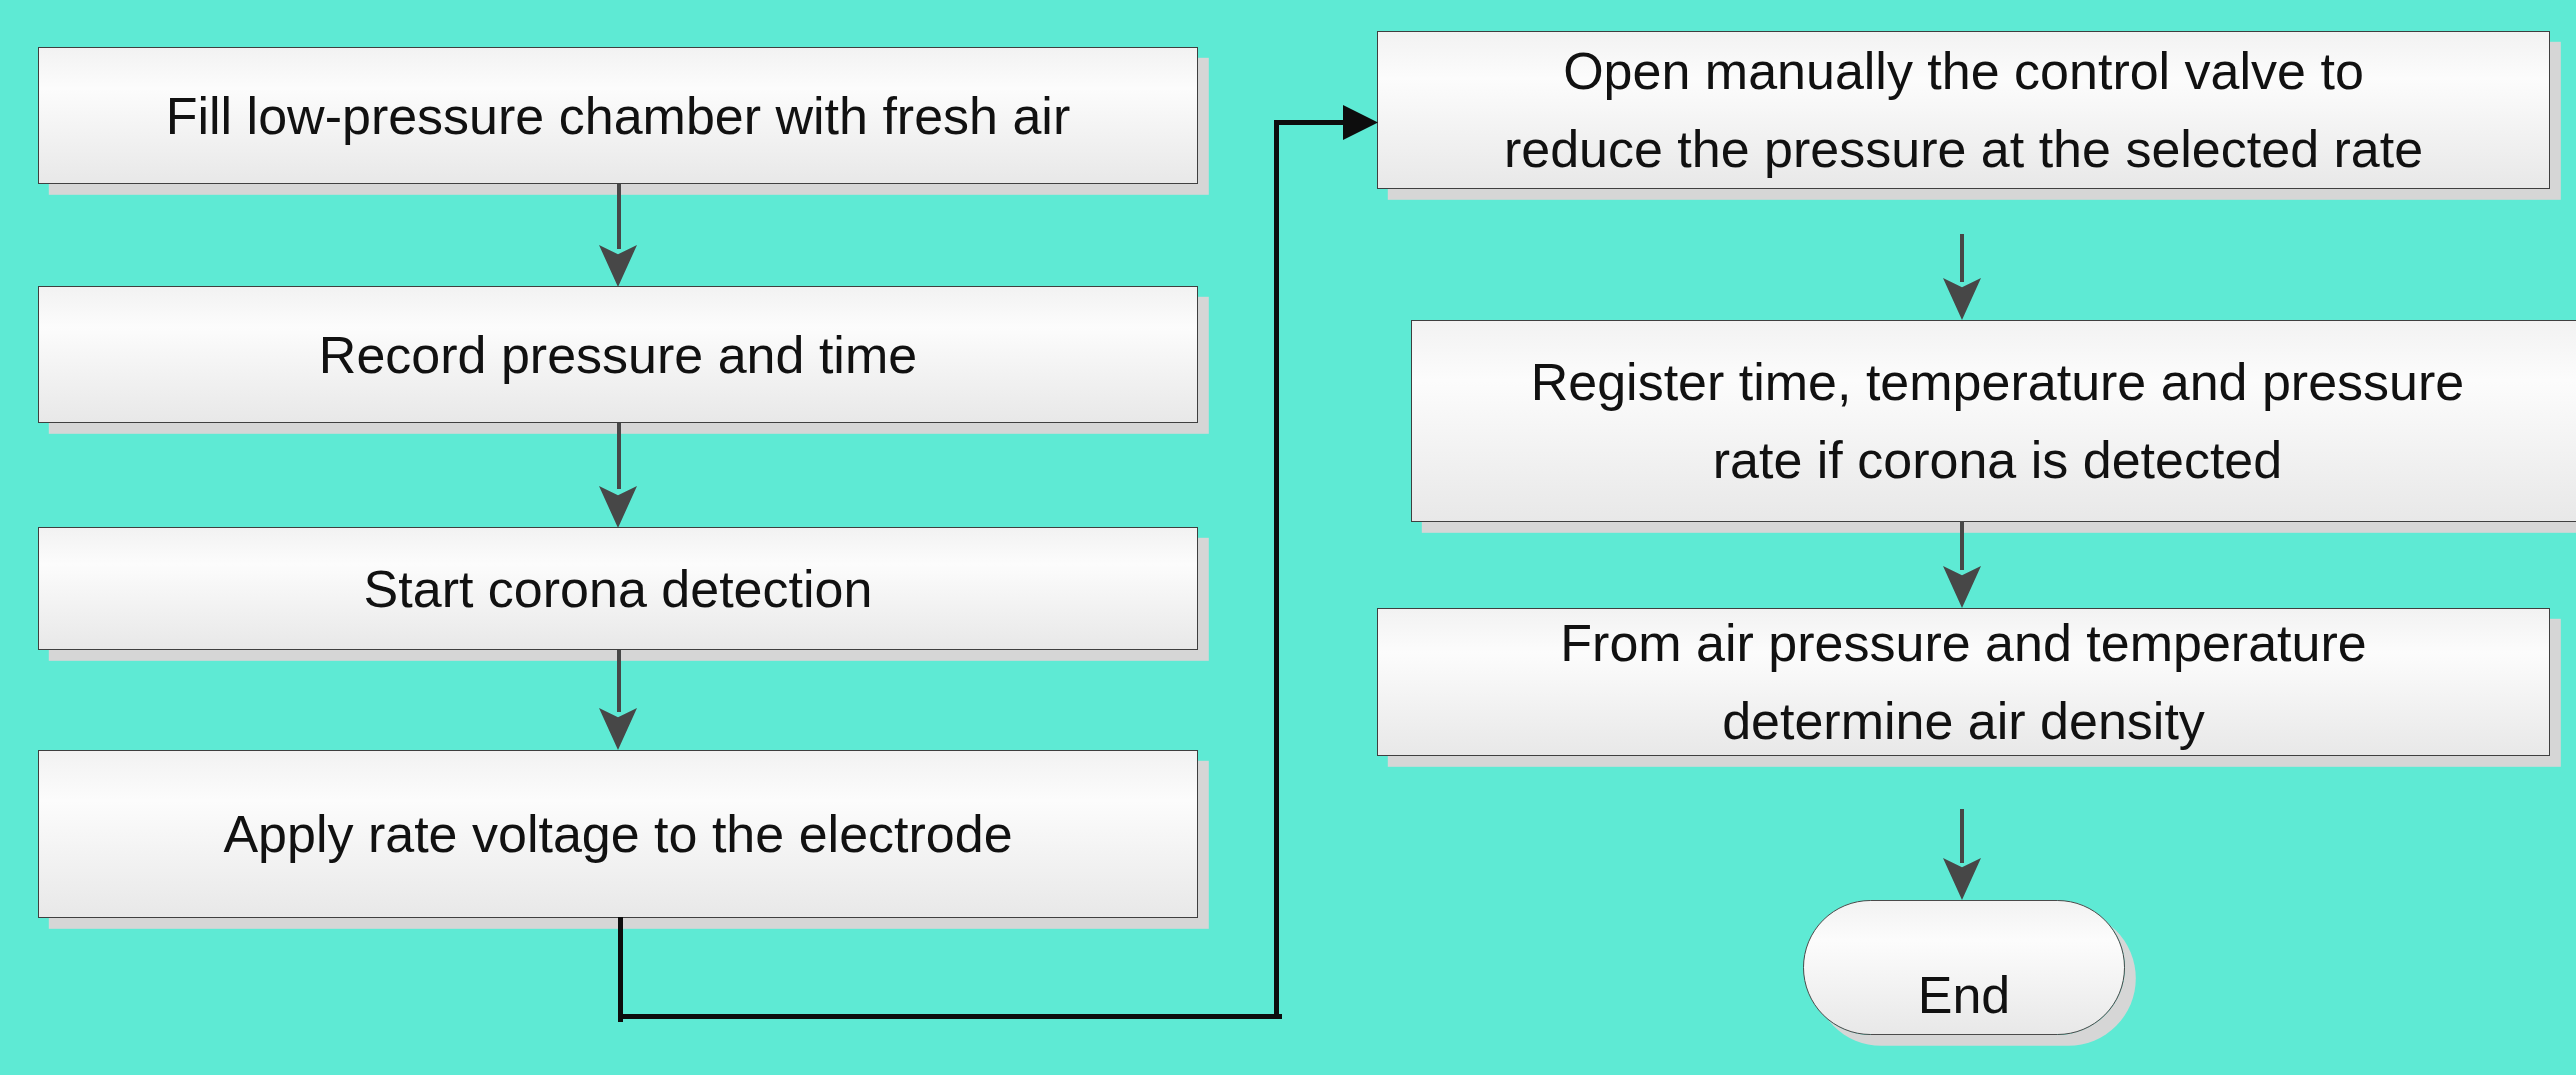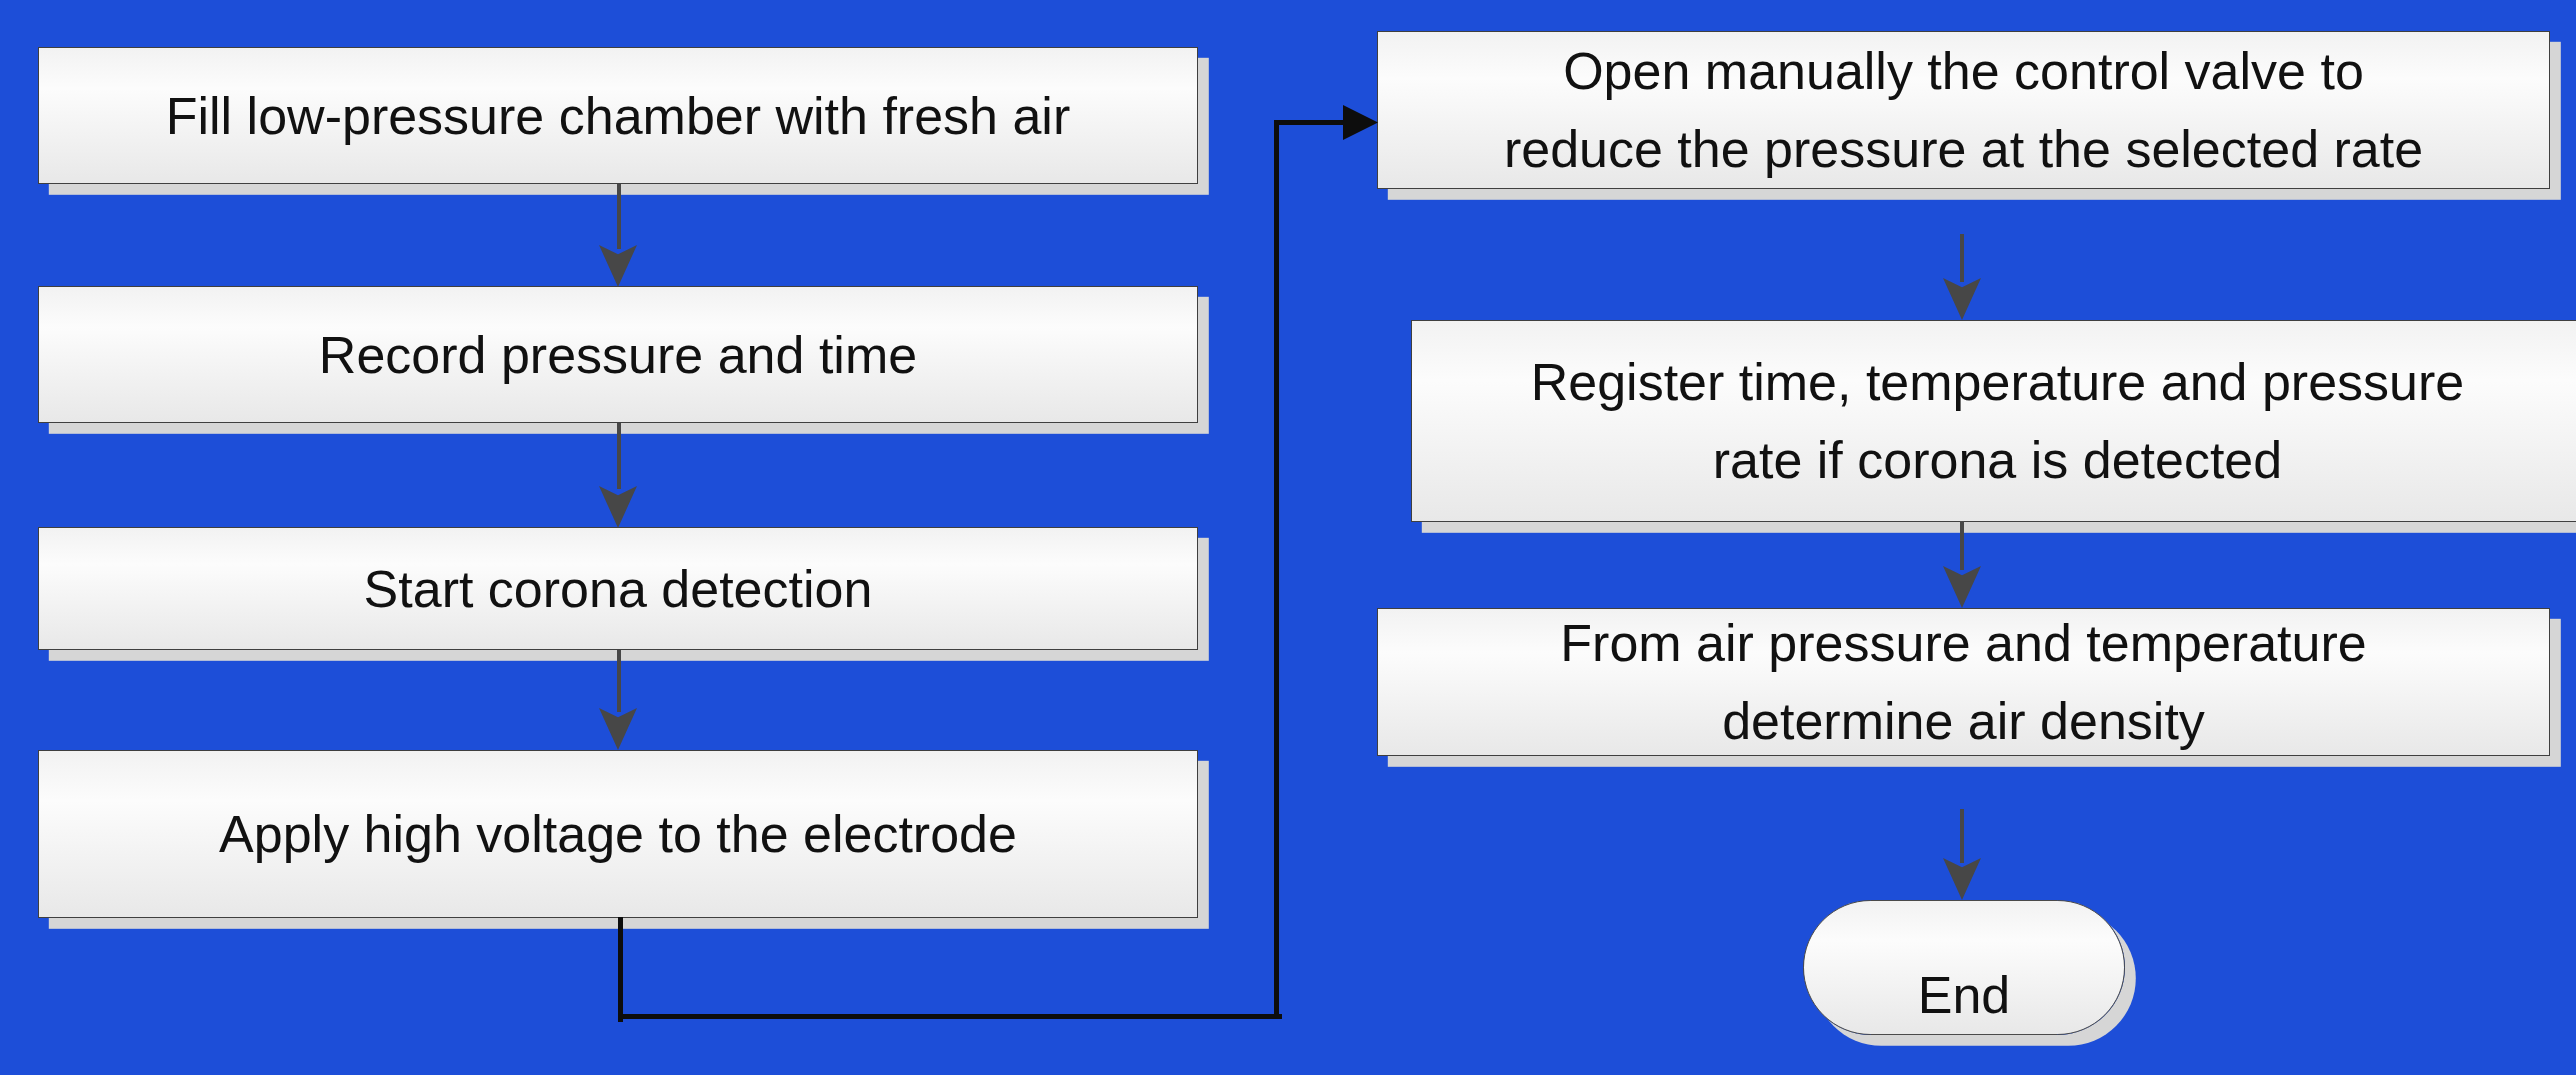--- a/index.html
+++ b/index.html
@@ -1,19 +1,19 @@
 <!DOCTYPE html>
 <html style="font-size:13.3px"><head>
 <meta charset="utf-8">
 <style>
   html,body{margin:0;padding:0;background:#ffffff;}
   .canvas{
     position:relative;
     width:2576px;height:1076px;
-    background:#1d4ed8;
+    background:#5eead4;
     font-family:"Liberation Sans", sans-serif;
     overflow:hidden;
   }
   .node{
     position:absolute;
     box-sizing:border-box;
     border:1.7px solid #3f3f3f;
     background:linear-gradient(180deg,#f2f2f2 0%,#fcfcfc 30%,#e8e8e8 100%);
     box-shadow:10.8px 10.8px 0 #d6d6d6;
     display:flex;align-items:center;justify-content:center;
@@ -53,21 +53,21 @@
 
   <div class="node" style="left:38px;top:286px;width:1160px;height:137px;">
     <span>Record pressure and time</span>
   </div>
 
   <div class="node" style="left:38px;top:527px;width:1160px;height:123px;">
     <span>Start corona detection</span>
   </div>
 
   <div class="node" style="left:38px;top:750px;width:1160px;height:168px;">
-    <span>Apply high voltage to the electrode</span>
+    <span>Apply rate voltage to the electrode</span>
   </div>
 
   <div class="node" style="left:1377px;top:31px;width:1173px;height:158px;">
     <span>Open manually the control valve to
 reduce the pressure at the selected rate</span>
   </div>
 
   <div class="node" style="left:1411px;top:320px;width:1173px;height:202px;">
     <span>Register time, temperature and pressure
 rate if corona is detected</span>

